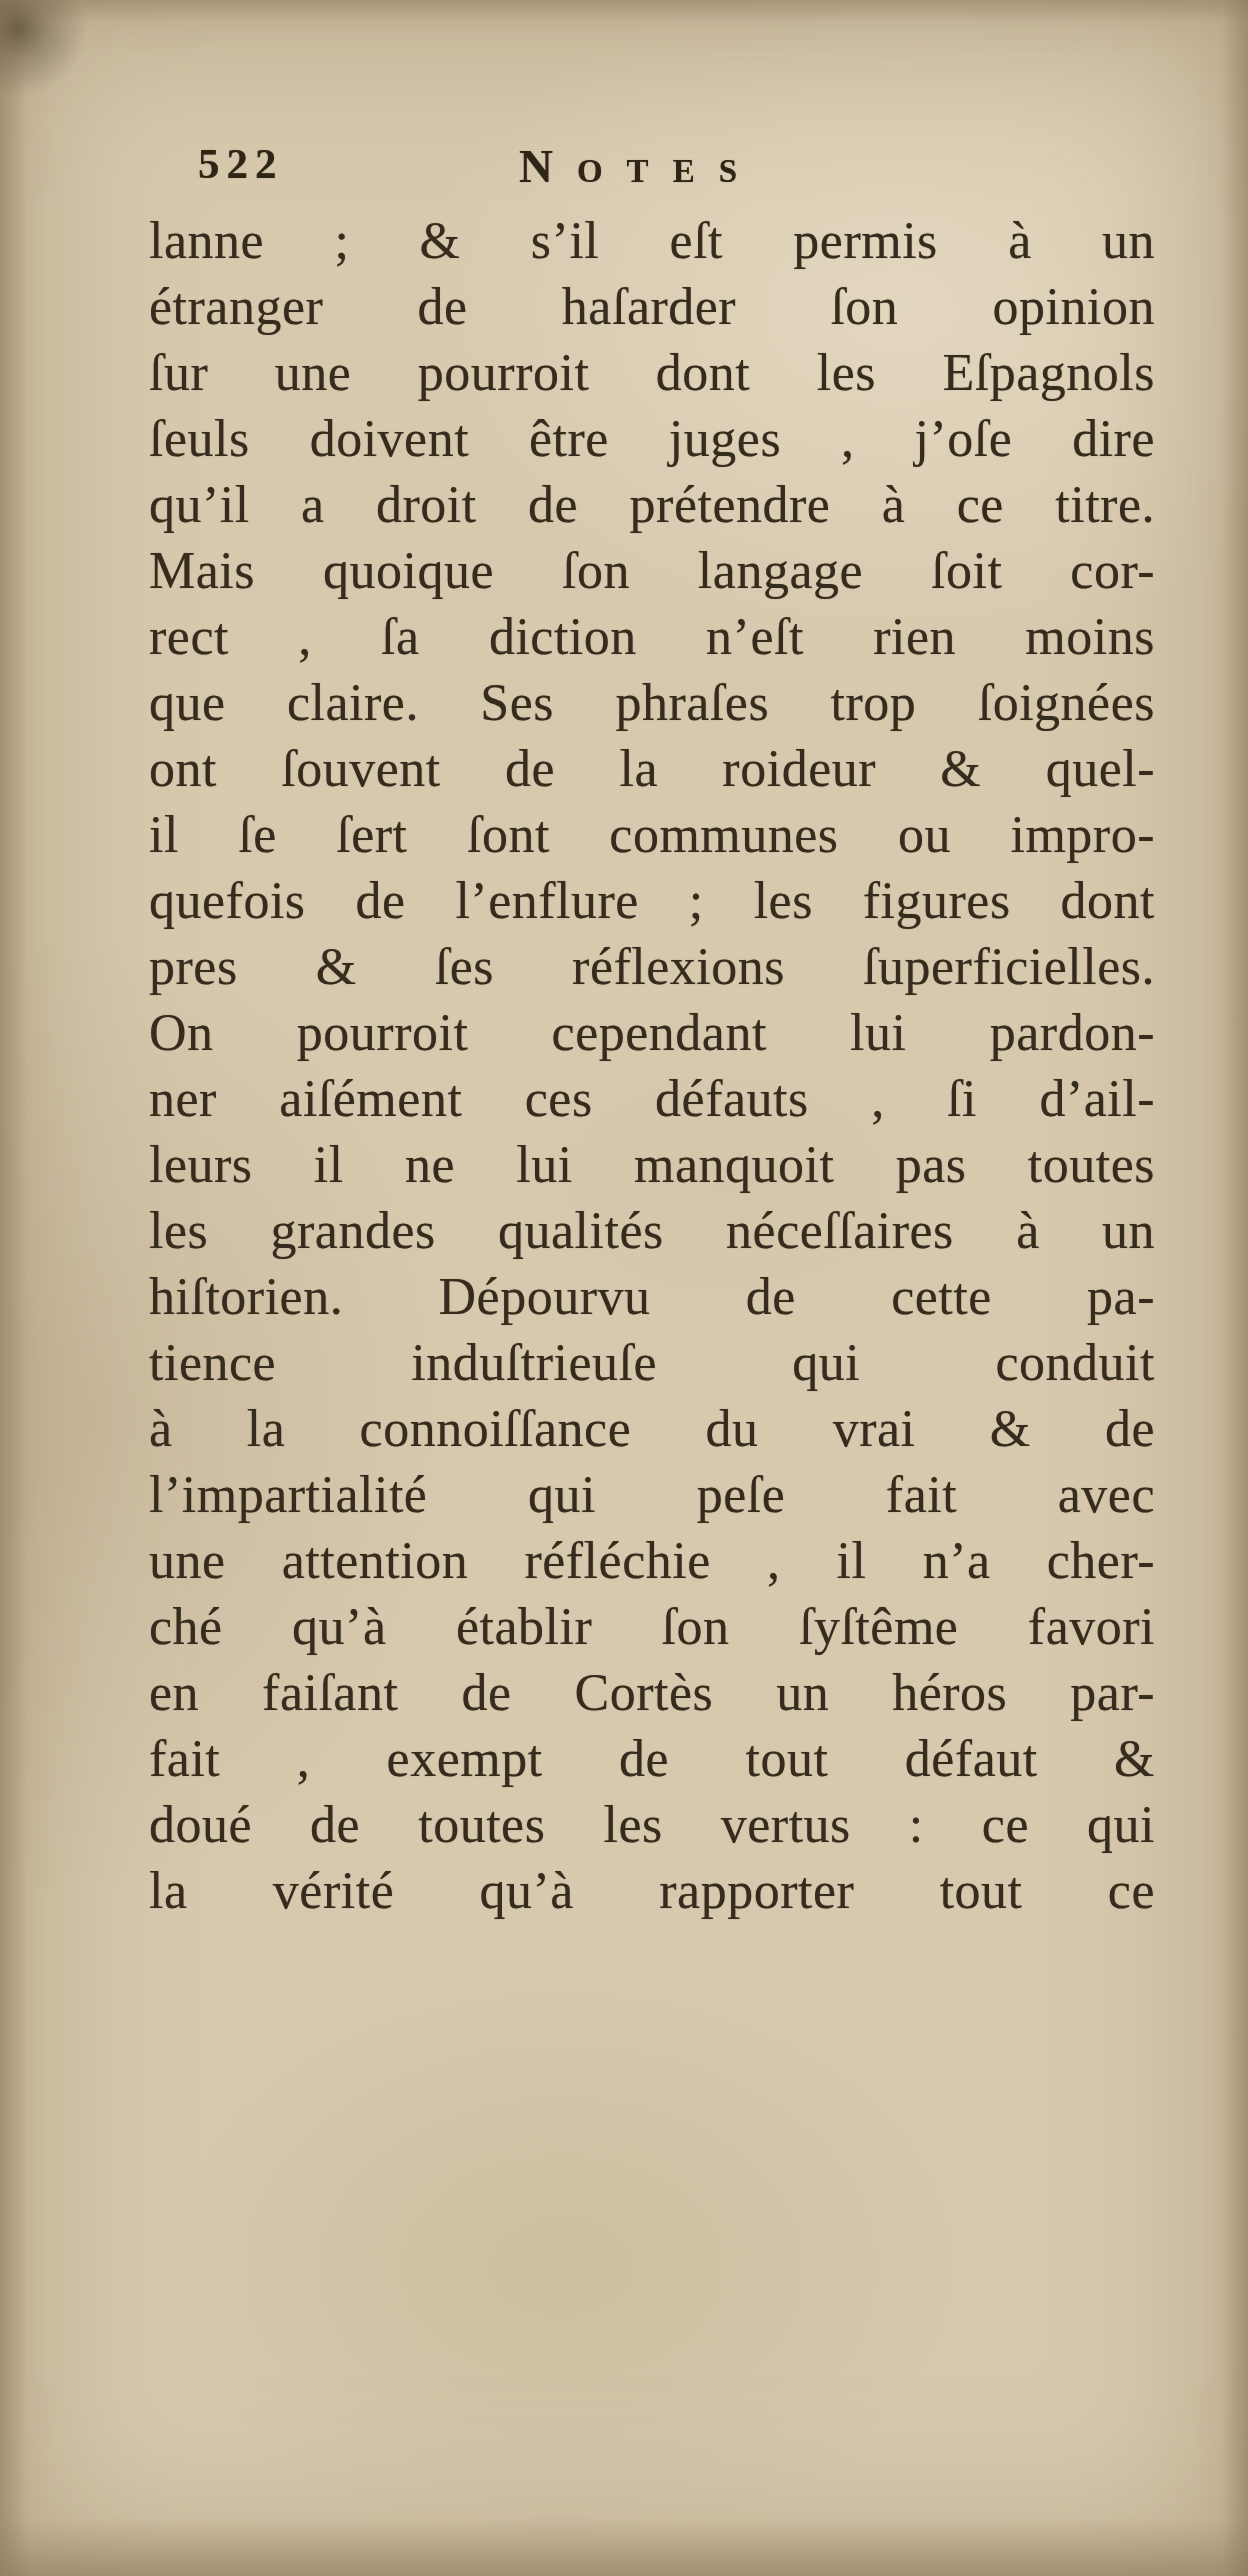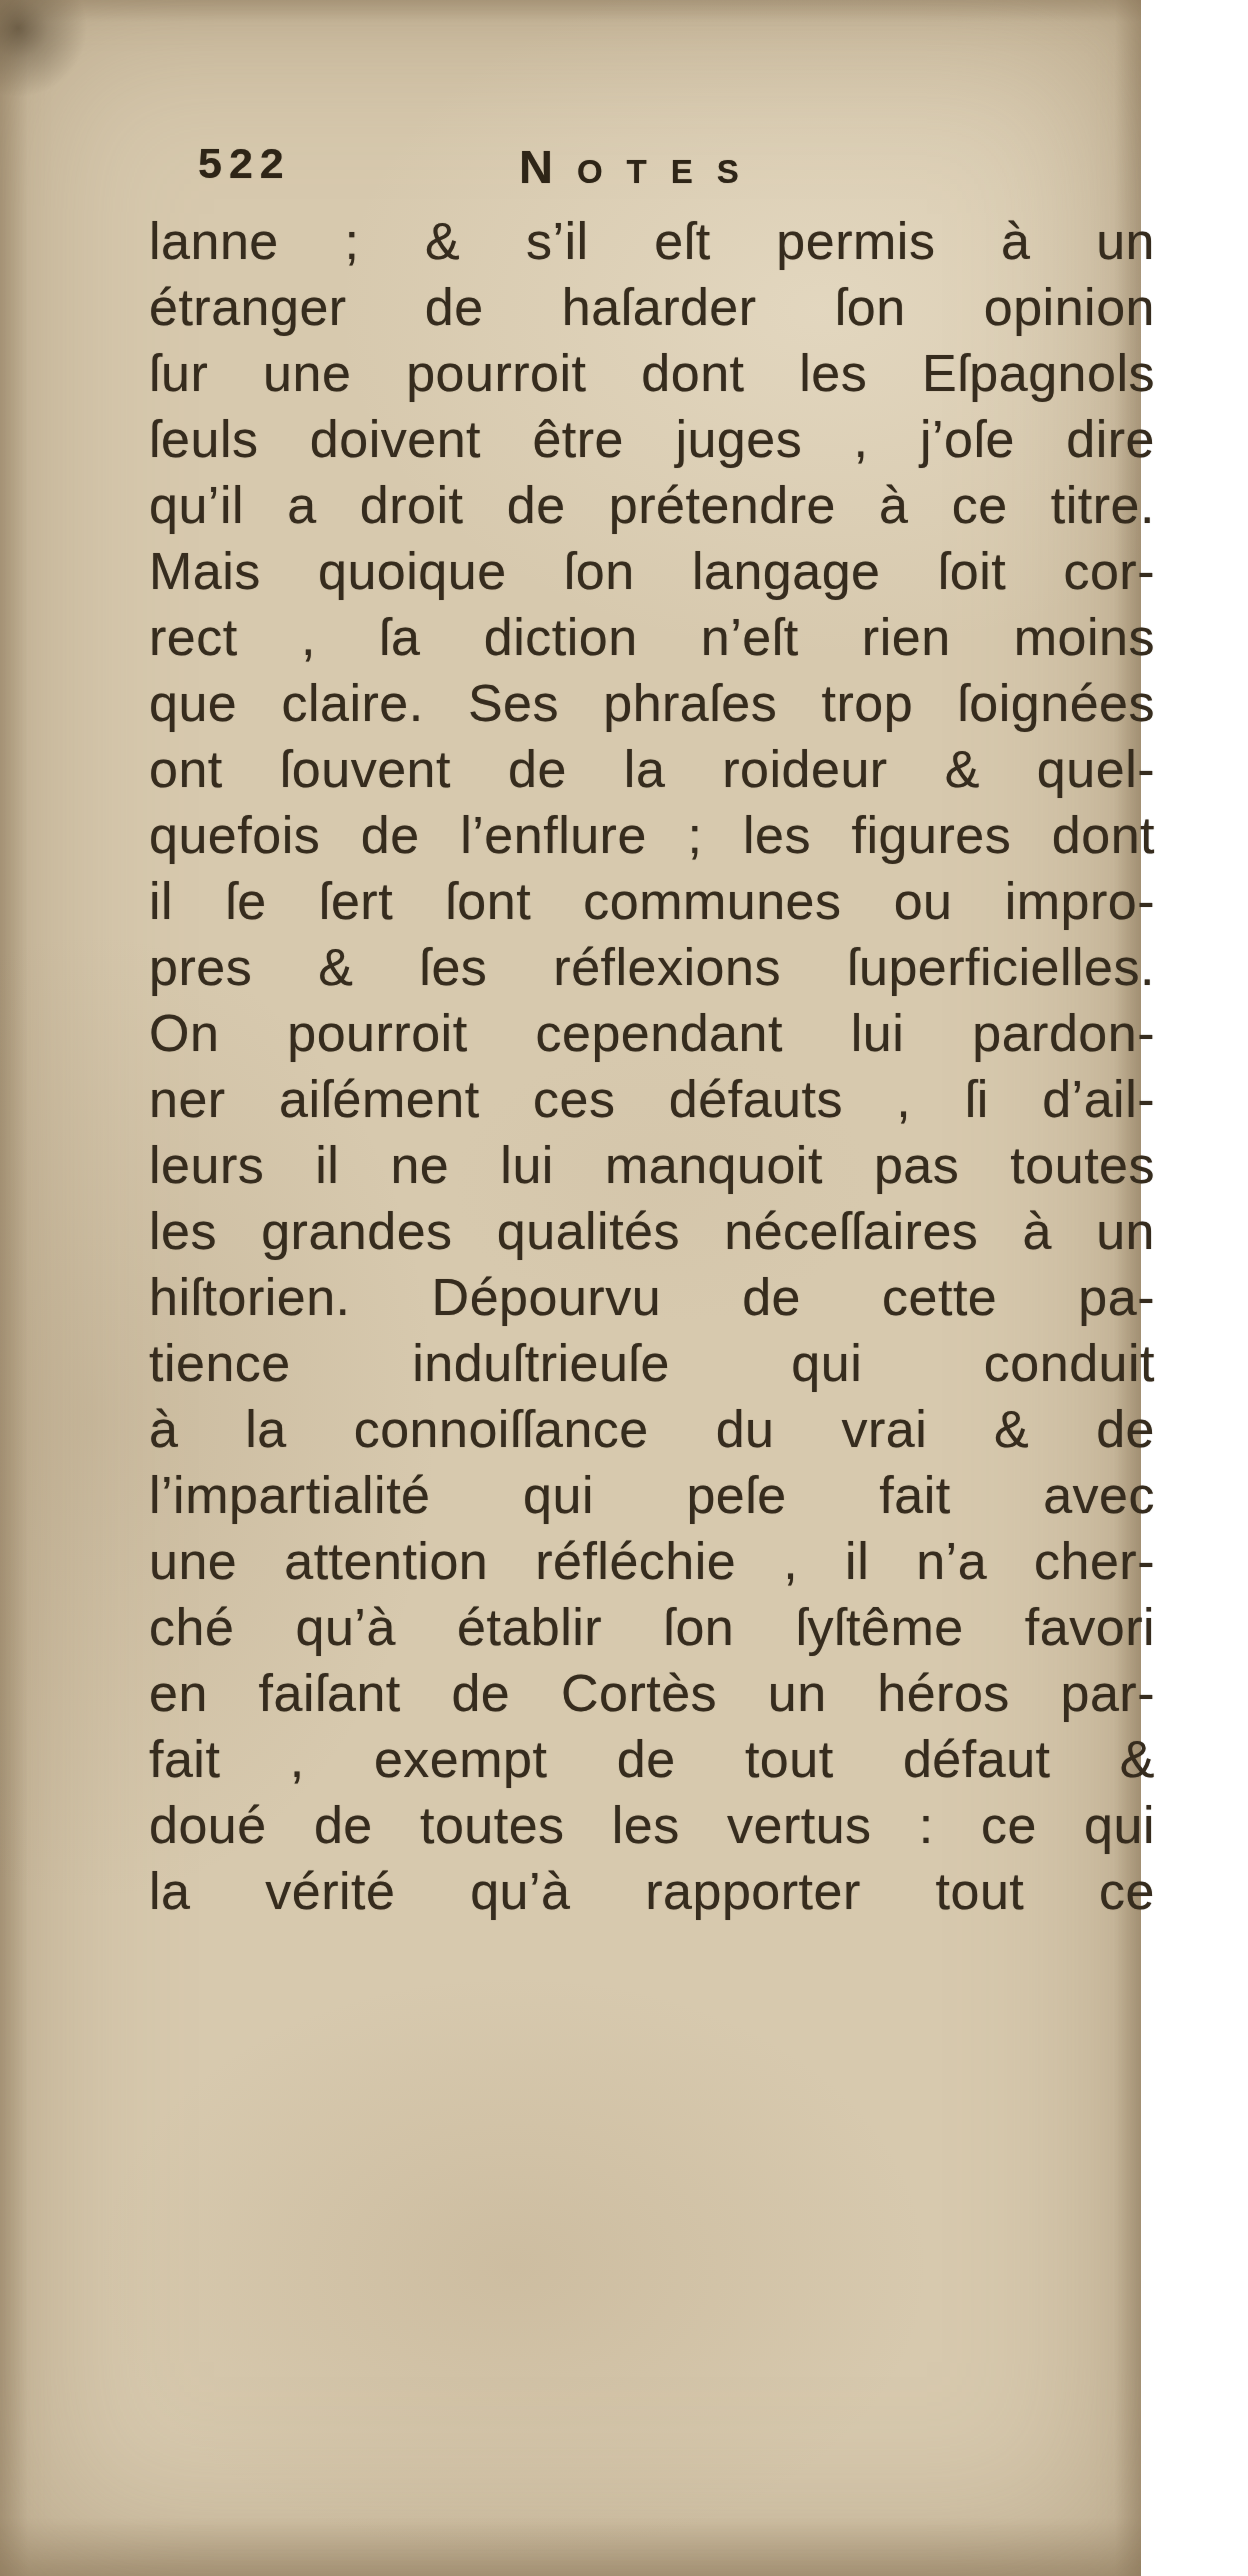--- a/index.html
+++ b/index.html
@@ -1,36 +1,36 @@
 <!DOCTYPE html>
 <html><head>
 <meta charset="utf-8">
 <style>
   html, body { margin: 0; padding: 0; }
   body { width: 1249px; height: 2576px; overflow: hidden; }
 
   .page {
     position: relative;
-    width: 1141px;
+    width: 1248px;
     height: 2576px;
     background-color: #d7c9ae;
     background-image:
       radial-gradient(circle at 18px 28px, rgba(55,45,30,0.75) 0px, rgba(55,45,30,0.35) 30px, rgba(55,45,30,0) 69px),
       radial-gradient(ellipse 693px 495px at 72% 12%, rgba(236,226,205,0.55), rgba(236,226,205,0) 70%),
       radial-gradient(ellipse 495px 693px at 8% 55%, rgba(150,128,96,0.20), rgba(150,128,96,0) 70%),
       radial-gradient(ellipse 594px 416px at 45% 88%, rgba(160,135,100,0.18), rgba(160,135,100,0) 70%),
       radial-gradient(ellipse 297px 198px at 58% 46%, rgba(210,195,168,0.5), rgba(210,195,168,0) 70%),
       linear-gradient(to right, rgba(120,100,72,0.35) 0px, rgba(120,100,72,0) 28px),
       linear-gradient(to left, rgba(120,100,72,0.38) 0px, rgba(120,100,72,0) 26px),
       linear-gradient(to bottom, rgba(120,100,72,0.30) 0px, rgba(120,100,72,0) 22px),
       linear-gradient(to top, rgba(125,105,75,0.40) 0px, rgba(125,105,75,0) 59px);
     box-shadow:
       inset 0 0 149px 35px rgba(145,123,90,0.40),
       inset 0 0 40px 8px rgba(125,105,75,0.25);
-    font-family: Liberation Sans, sans-serif;
+    font-family: Liberation Serif, serif;
     color: #352b1e;
   }
 
   .page-header {
     position: absolute;
     top: 0; left: 0; right: 0;
     height: 208px;
   }
 
   .page-number {
@@ -92,22 +92,22 @@
   <div class="text-block">
     <div class="text-line">lanne ; &amp; s’il eſt permis à un</div>
     <div class="text-line">étranger de haſarder ſon opinion</div>
     <div class="text-line">ſur une pourroit dont les Eſpagnols</div>
     <div class="text-line">ſeuls doivent être juges , j’oſe dire</div>
     <div class="text-line">qu’il a droit de prétendre à ce titre.</div>
     <div class="text-line">Mais quoique ſon langage ſoit cor-</div>
     <div class="text-line">rect , ſa diction n’eſt rien moins</div>
     <div class="text-line">que claire. Ses phraſes trop ſoignées</div>
     <div class="text-line">ont ſouvent de la roideur &amp; quel-</div>
+    <div class="text-line">il ſe ſert ſont communes ou impro-</div>
     <div class="text-line">quefois de l’enflure ; les figures dont</div>
-    <div class="text-line">il ſe ſert ſont communes ou impro-</div>
     <div class="text-line">pres &amp; ſes réflexions ſuperficielles.</div>
     <div class="text-line">On pourroit cependant lui pardon-</div>
     <div class="text-line">ner aiſément ces défauts , ſi d’ail-</div>
     <div class="text-line">leurs il ne lui manquoit pas toutes</div>
     <div class="text-line">les grandes qualités néceſſaires à un</div>
     <div class="text-line">hiſtorien. Dépourvu de cette pa-</div>
     <div class="text-line">tience induſtrieuſe qui conduit</div>
     <div class="text-line">à la connoiſſance du vrai &amp; de</div>
     <div class="text-line">l’impartialité qui peſe fait avec</div>
     <div class="text-line">une attention réfléchie , il n’a cher-</div>

